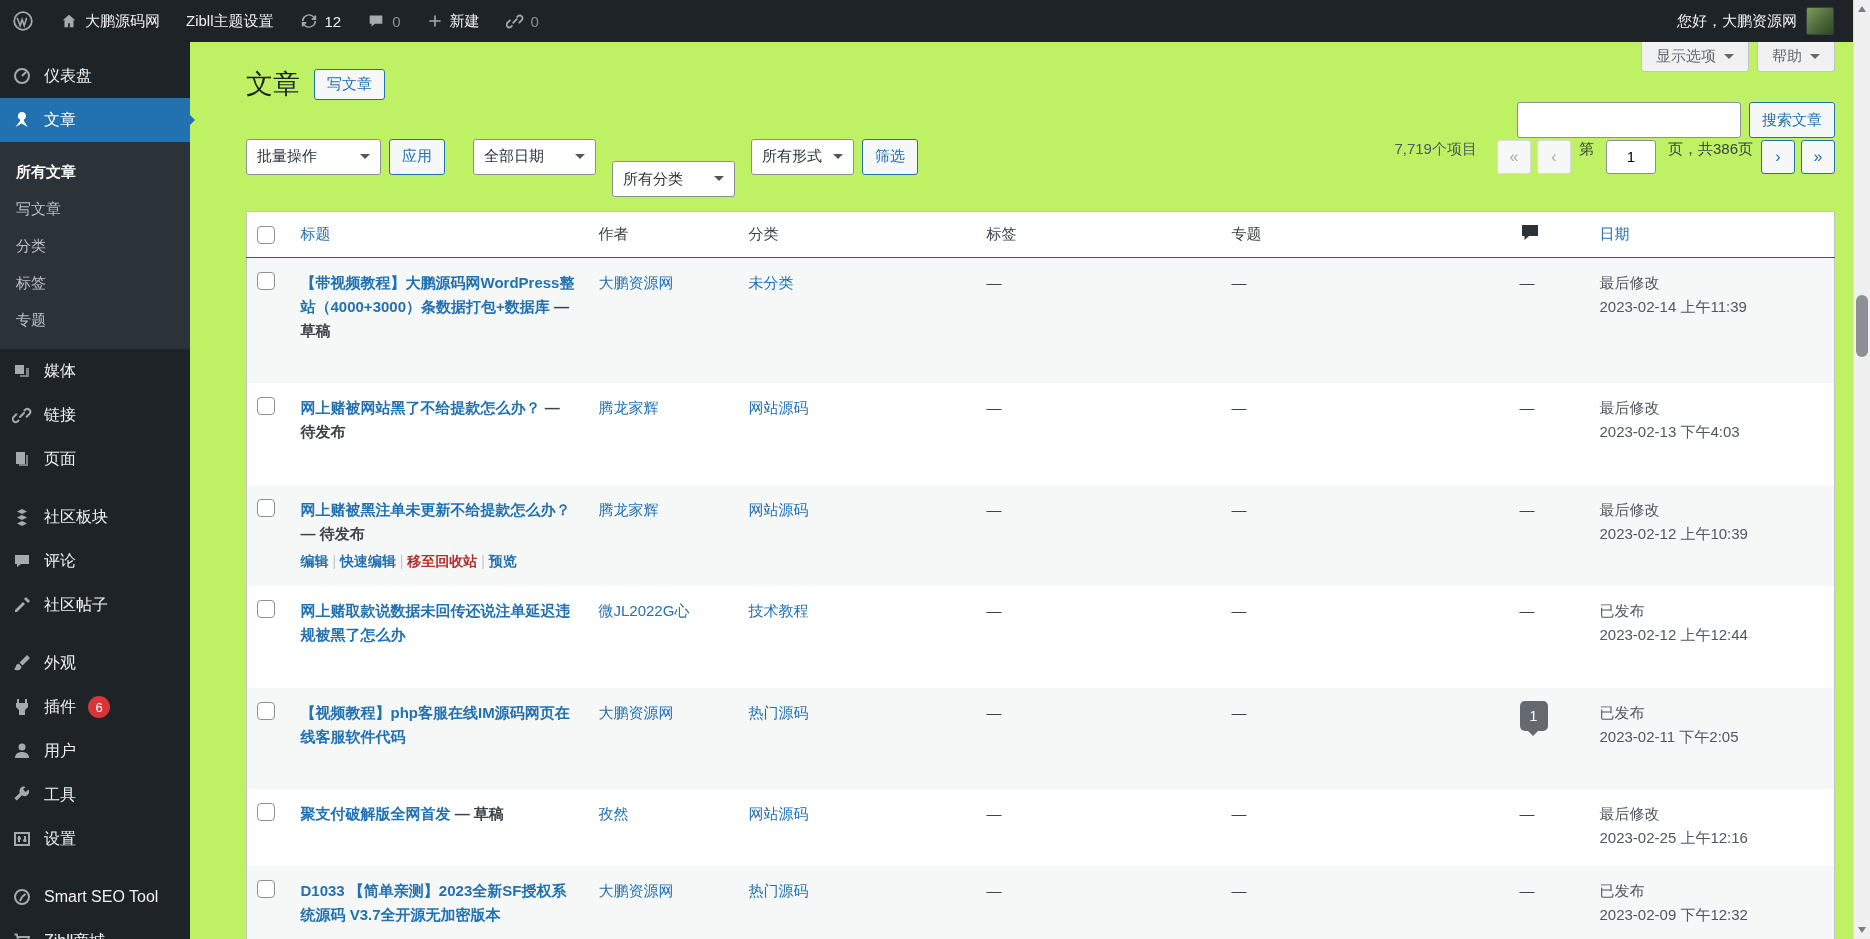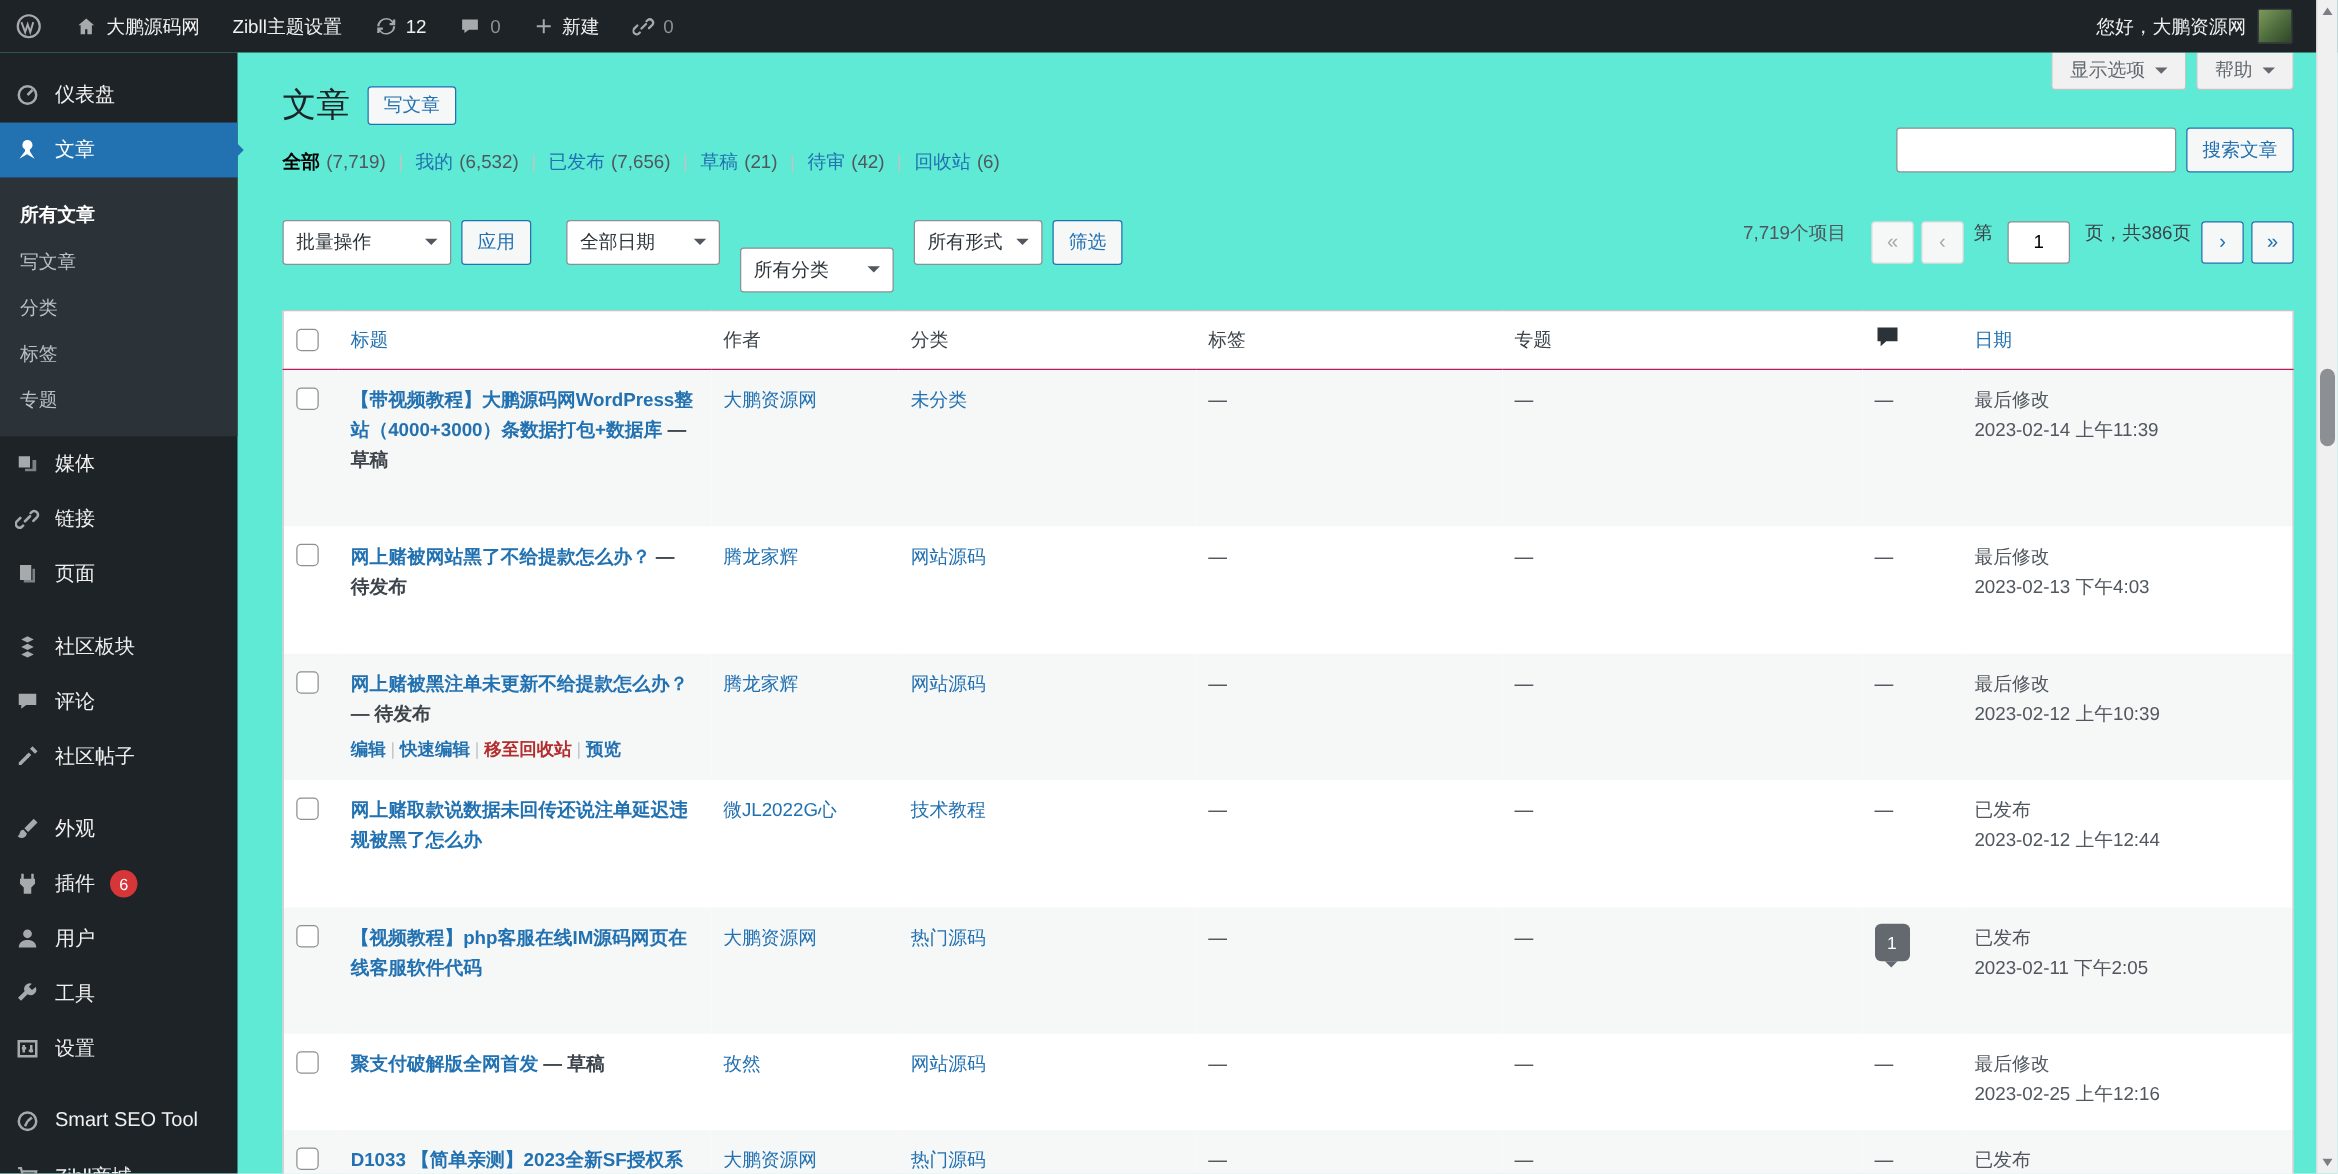--- a/index.html
+++ b/index.html
@@ -1,18 +1,18 @@
 <!DOCTYPE html>
 <html><head>
 <meta charset="utf-8">
 <style>
   * { box-sizing: border-box; margin: 0; padding: 0; }
   html,body { background:#f0f0f1; }
   body { font-family: "Liberation Sans","DejaVu Sans",sans-serif; font-size:15px; color:#3c434a; }
-  .screen { position:relative; width:1870px; height:939px; overflow:hidden; background:#5eead4; }
+  .screen { position:relative; width:1870px; height:939px; overflow:hidden; background:#bef264; }
 
   
   .adminbar { position:absolute; top:0; left:0; right:0; height:42px; background:#1d2327;
     display:flex; align-items:center; padding:0 12px; color:#f0f0f1; z-index:30; }
   .ab-left { display:flex; align-items:center; gap:26px; }
   .ab-item { display:flex; align-items:center; gap:7px; font-size:15px; color:#f0f0f1; cursor:pointer; white-space:nowrap; }
   .ab-item svg { color:#a7aaad; }
   .ab-count-dim { color:#8c8f94; }
   .ab-right { margin-left:auto; display:flex; align-items:center; gap:9px; margin-right:24px; }
   .avatar { width:28px; height:28px; border-radius:2px;
@@ -28,21 +28,21 @@
   .menu-item.active svg { color:#fff; }
   .menu-item.active::after { content:""; position:absolute; right:-14px; top:50%; margin-top:-9px;
     border:9px solid transparent; border-left-color:#2271b1; }
   .submenu { background:#2c3338; padding:12px 0 10px 0; }
   .submenu-item { display:block; padding:9px 12px 9px 16px; font-size:15px; color:#bcc0c4; cursor:pointer; }
   .submenu-item.current { color:#fff; font-weight:bold; }
   .badge-red { background:#d63638; color:#fff; border-radius:50%; min-width:22px; height:22px;
     display:inline-flex; align-items:center; justify-content:center; font-size:13px; padding:0 4px; }
 
   
-  .content { position:absolute; top:42px; left:190px; right:17px; bottom:0; padding:0 18px 0 36px; }
+  .content { position:absolute; top:42px; left:190px; right:17px; bottom:0; padding:0 18px 0 56px; }
 
   .screen-meta { position:absolute; top:0; right:18px; display:flex; gap:8px; }
   .meta-btn { display:flex; align-items:center; gap:8px; height:30px; padding:0 14px; background:#f1f1f1;
     border:1px solid #c3c4c7; border-top:none; border-radius:0 0 3px 3px; color:#646970; font-size:15px; cursor:pointer; }
   .caret-down { width:0; height:0; border:5px solid transparent; border-top-color:#646970; margin-top:5px; }
 
   .heading { margin-top:24px; display:flex; align-items:center; gap:14px; }
   .page-title { font-size:27px; font-weight:400; color:#1d2327; }
   .btn-outline { display:inline-flex; align-items:center; background:#f6f7f7; border:1px solid #2271b1;
     color:#2271b1; border-radius:3px; padding:5px 12px; font-size:15px; cursor:pointer; white-space:nowrap; }
@@ -289,46 +289,20 @@
         <span>帮助</span>
         <span class="caret-down"></span>
       </span>
     </div>
 
     <div class="heading">
       <h1 class="page-title">文章</h1>
       <span class="btn-outline">写文章</span>
     </div>
 
-    <ul class="views">
-      <li>
-        <span class="current-view">全部</span>
-        <span class="count">(7,719)</span>
-      </li>
-      <li>
-        <a>我的</a>
-        <span class="count">(6,532)</span>
-      </li>
-      <li>
-        <a>已发布</a>
-        <span class="count">(7,656)</span>
-      </li>
-      <li>
-        <a>草稿</a>
-        <span class="count">(21)</span>
-      </li>
-      <li>
-        <a>待审</a>
-        <span class="count">(42)</span>
-      </li>
-      <li>
-        <a>回收站</a>
-        <span class="count">(6)</span>
-      </li>
-    </ul>
 
     <div class="search-box">
       <input class="search-input" type="text" value="" style="">
       <span class="btn-outline tall">搜索文章</span>
     </div>
 
     <div class="tablenav">
       <span class="select sel-bulk">
         <span>批量操作</span>
       </span>

